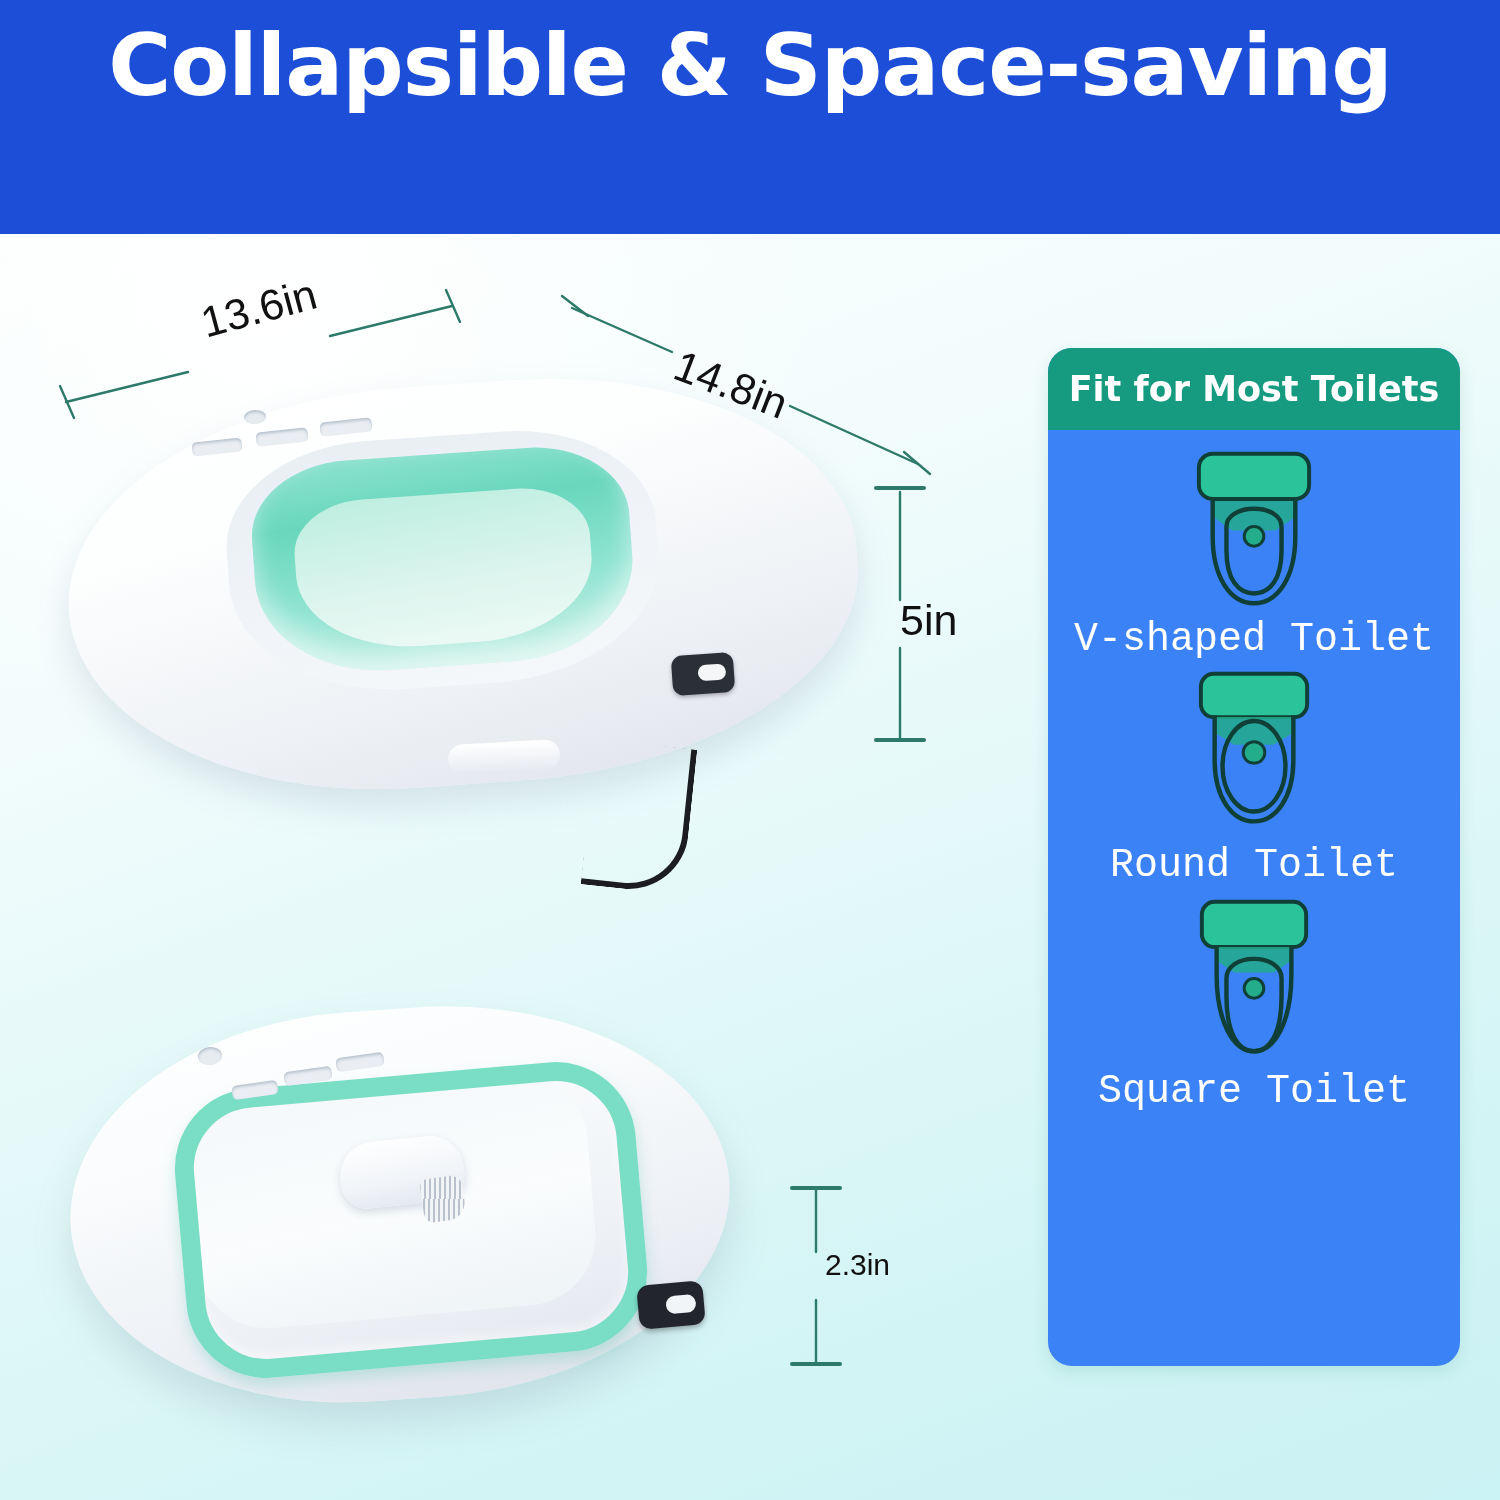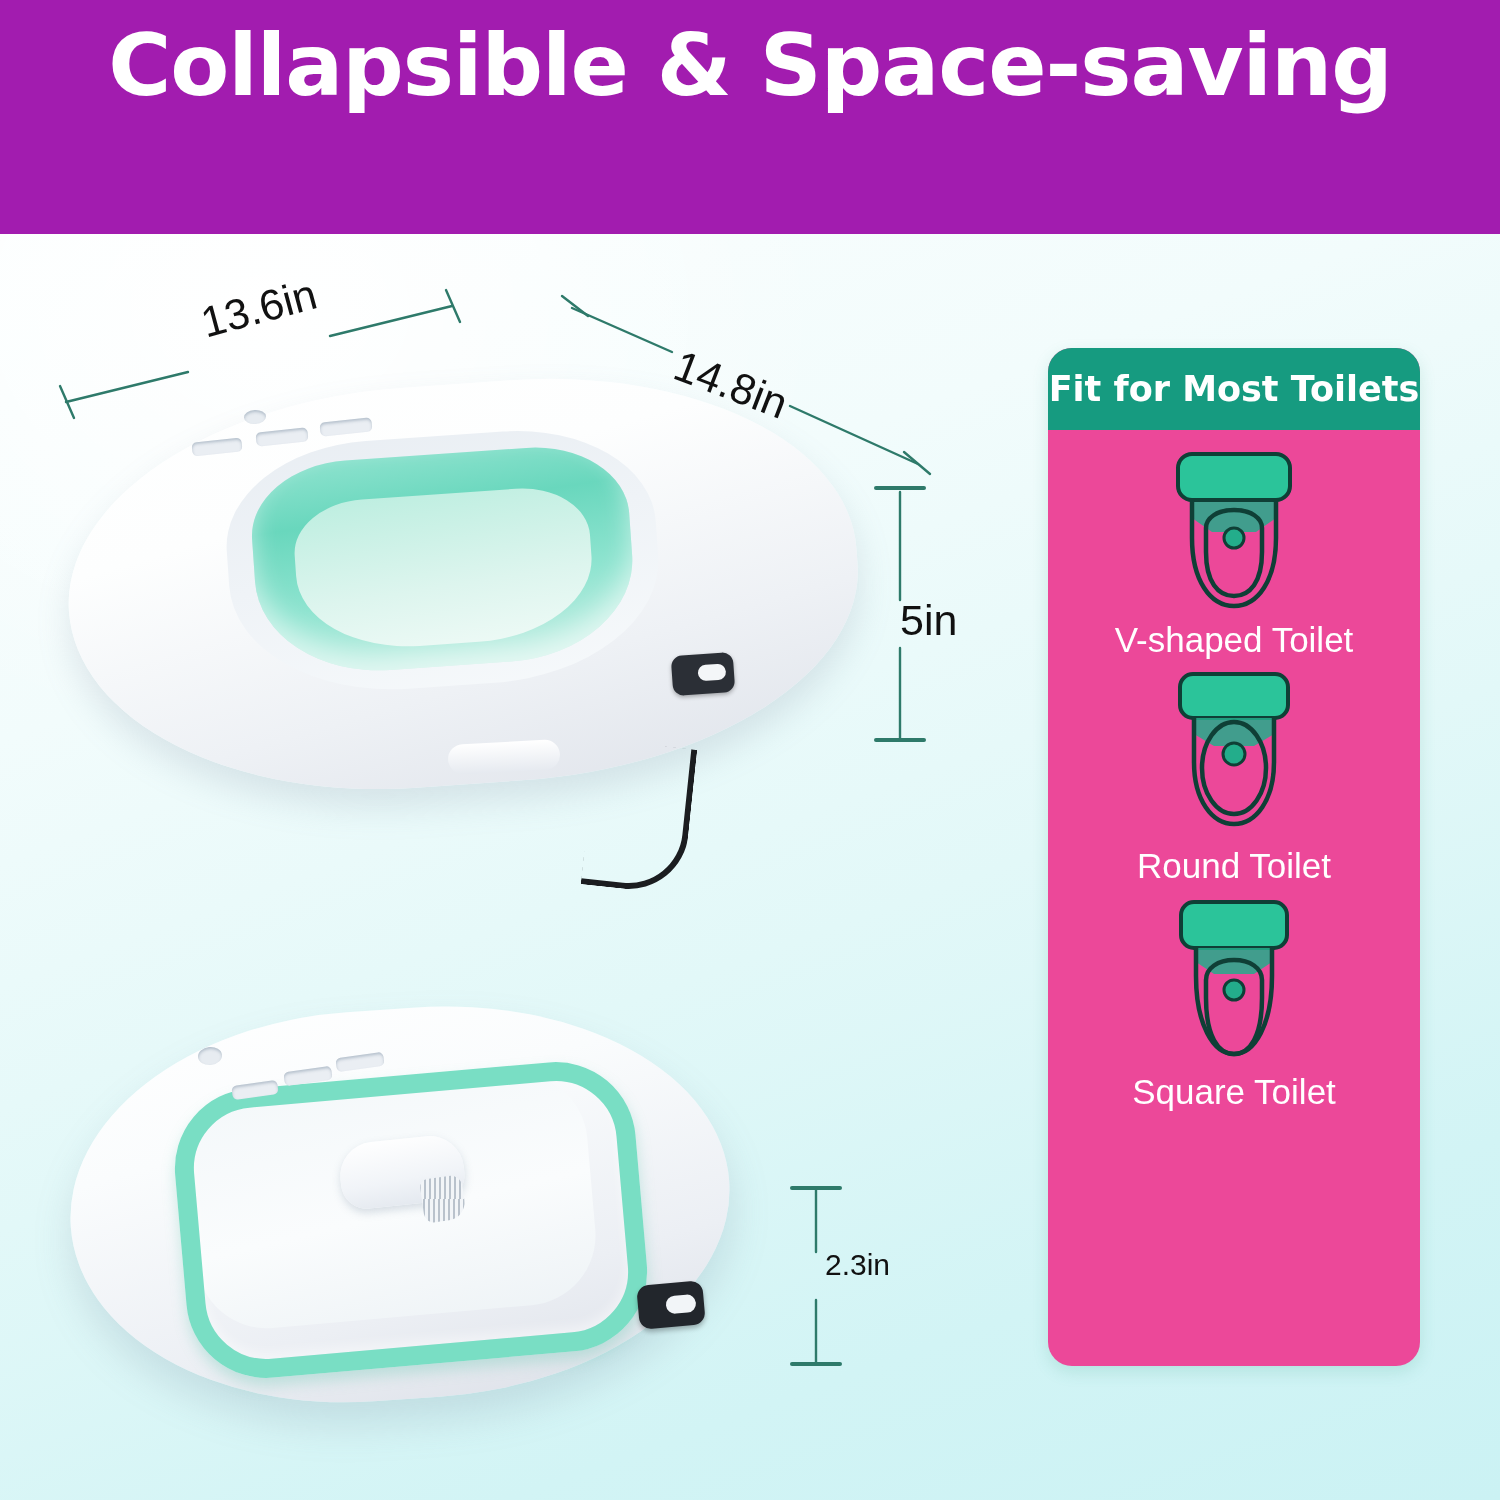--- a/index.html
+++ b/index.html
@@ -14,21 +14,21 @@
   .bg{
     position:absolute;left:0;top:234px;width:1500px;height:1266px;
     background:
       radial-gradient(ellipse 900px 700px at 18% 6%, #ffffff 0%, rgba(255,255,255,0) 62%),
       linear-gradient(160deg,#fbfefe 0%, #f2fcfc 28%, #e2f8f8 55%, #d2f4f5 80%, #cbf2f4 100%);
   }
 
   
   .banner{
     position:absolute;left:0;top:0;width:1500px;height:234px;
-    background:#a21caf;
+    background:#1d4ed8;
     display:flex;flex-direction:column;align-items:center;justify-content:flex-start;
   }
   .banner-title{
     margin-top:22px;
     font-size:86px;line-height:1.02;font-weight:700;color:#ffffff;
     letter-spacing:-1px;white-space:nowrap;
     font-family:"DejaVu Sans", sans-serif;
   }
   .banner-sub{
     margin-top:14px;
@@ -174,41 +174,41 @@
   .fold-switch::after{
     content:"";position:absolute;left:28px;top:13px;width:30px;height:18px;
     background:#f2f5f8;border-radius:10px;
   }
 
   
   .dimsvg{position:absolute;left:0;top:0;width:1500px;height:1500px;pointer-events:none;}
 
   
   .panel{
-    position:absolute;left:1048px;top:348px;width:372px;height:1018px;
-    background:#ec4899;border-radius:24px;overflow:hidden;
+    position:absolute;left:1048px;top:348px;width:412px;height:1018px;
+    background:#3b82f6;border-radius:24px;overflow:hidden;
     box-shadow:0 6px 16px rgba(60,160,135,.18);
   }
   .panel-head{
     height:82px;background:#169b80;
     display:flex;align-items:center;justify-content:center;
   }
   .panel-head-text{
     color:#fff;font-size:35px;font-weight:700;white-space:nowrap;
     font-family:"DejaVu Sans", sans-serif;
   }
   .toilet-list{padding:6px 0 0 0;}
   .toilet-item{
     display:flex;flex-direction:column;align-items:center;
     height:226px;justify-content:flex-start;
   }
   .toilet-svg{display:block;}
   .toilet-label{
-    color:#ffffff;font-size:35px;font-weight:400;margin-top:-2px;white-space:nowrap;
-    font-family:Liberation Sans, sans-serif;
+    color:#ffffff;font-size:40px;font-weight:400;margin-top:-2px;white-space:nowrap;
+    font-family:Liberation Mono, monospace;
   }
 </style>
 </head>
 <body>
 
 <div class="page">
 
   <div class="bg"></div>
 
   <div class="banner">

